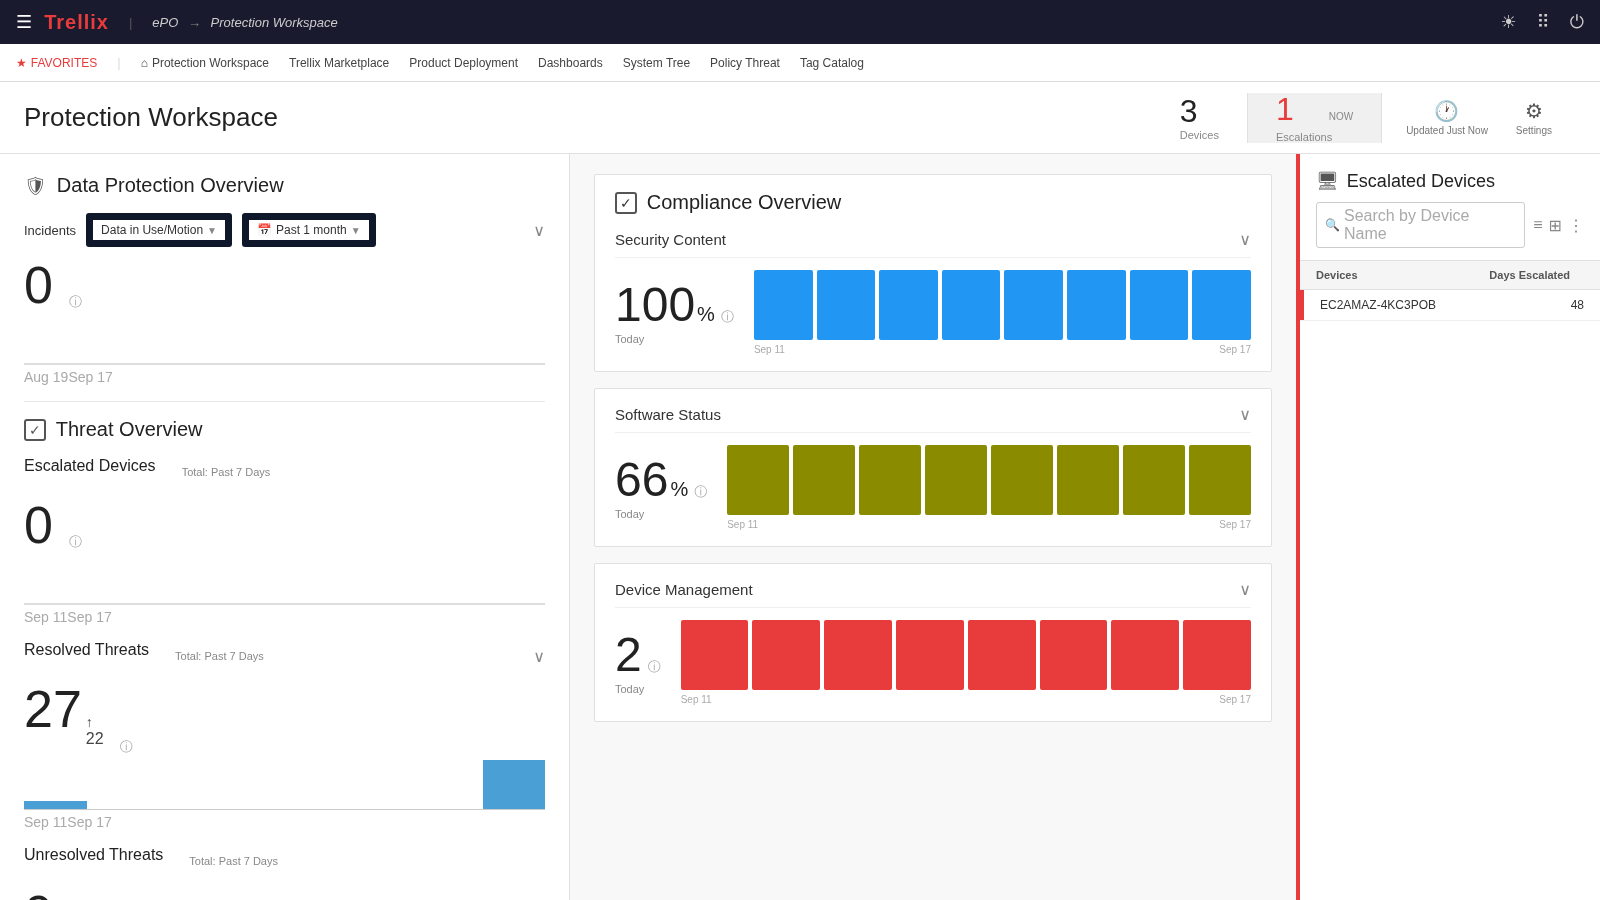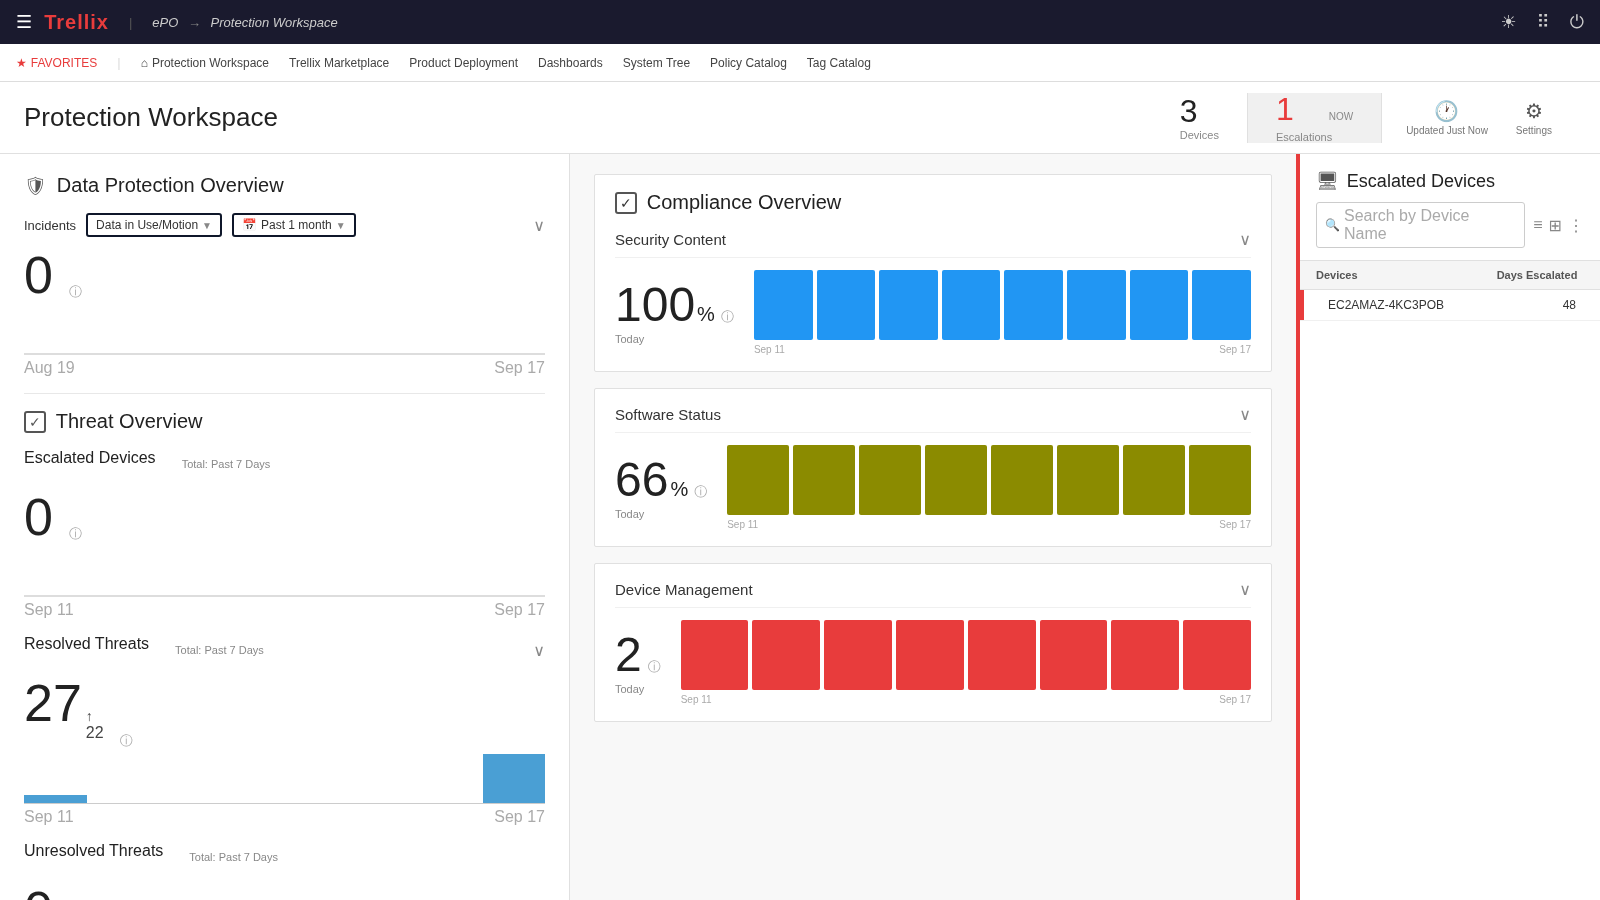--- a/index.html
+++ b/index.html
@@ -97,21 +97,21 @@
       display: flex;
       align-items: center;
       gap: 10px;
       margin-bottom: 12px;
     }
     .dropdown-label { font-size: 13px; color: #333; font-weight: 500; }
     .dropdown-select {
       display: flex;
       align-items: center;
       gap: 4px;
-      border: 2px solid #0f172a;
+      border: 7px solid #0f172a;
       border-radius: 3px;
       padding: 3px 8px;
       font-size: 12px;
       cursor: pointer;
       background: #fff;
     }
     .dropdown-select .caret { font-size: 10px; color: #888; }
     .collapse-btn { margin-left: auto; cursor: pointer; color: #888; font-size: 16px; }
 
     .metric-row {
@@ -130,22 +130,21 @@
     .chart-line {
       position: absolute;
       bottom: 0;
       left: 0;
       right: 0;
       height: 2px;
       background: #ddd;
     }
     .chart-labels {
       display: flex;
-      justify-content: space-between;
-      font-size: 16px;
+      font-size: 14px;
       color: #aaa;
       margin-bottom: 16px;
     }
 
     .divider { border: none; border-top: 1px solid #e8e8e8; margin: 16px 0; }
 
     .subsection-title {
       font-size: 16px;
       font-weight: 400;
       color: #222;
@@ -285,21 +284,21 @@
     .devices-table th {
       background: #f5f5f5;
       padding: 8px 12px;
       text-align: left;
       font-size: 11px;
       font-weight: 600;
       color: #555;
       border-bottom: 1px solid #e0e0e0;
     }
     .devices-table td {
-      padding: 8px 24px;
+      padding: 8px 16px;
       font-size: 12px;
       border-bottom: 1px solid #f0f0f0;
     }
     .devices-table .red-indicator {
       width: 4px;
       background: #e83c3c;
       padding: 0;
     }
 
     .info-icon { font-size: 13px; color: #aaa; cursor: pointer; margin-left: 4px; }
@@ -339,21 +338,21 @@
   <div class="fav-item">
     <span>Product Deployment</span>
   </div>
   <div class="fav-item">
     <span>Dashboards</span>
   </div>
   <div class="fav-item">
     <span>System Tree</span>
   </div>
   <div class="fav-item">
-    <span>Policy Catalog</span>
+    <span>Policy Threat</span>
   </div>
   <div class="fav-item">
     <span>Tag Catalog</span>
   </div>
 </div>
 
 <div class="main-header">
   <h1 class="page-title">Protection Workspace</h1>
   <div class="header-stats">
     <div class="stat-box">

